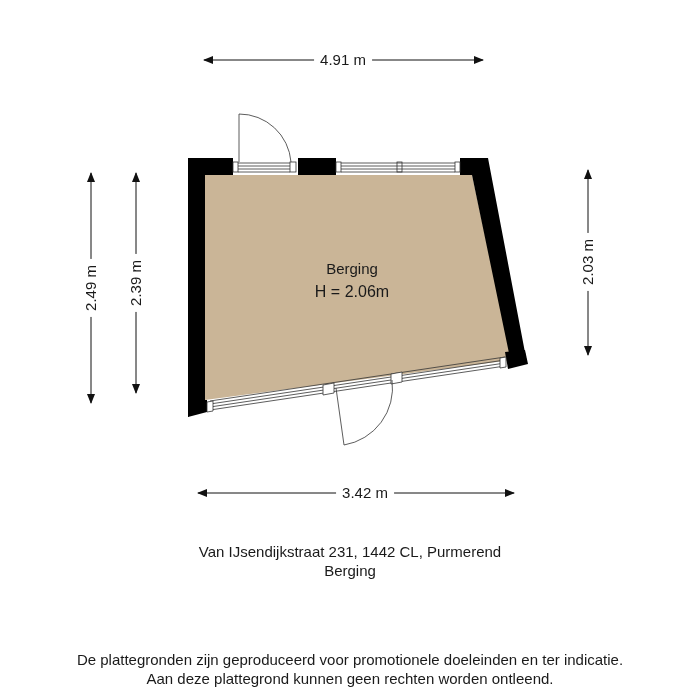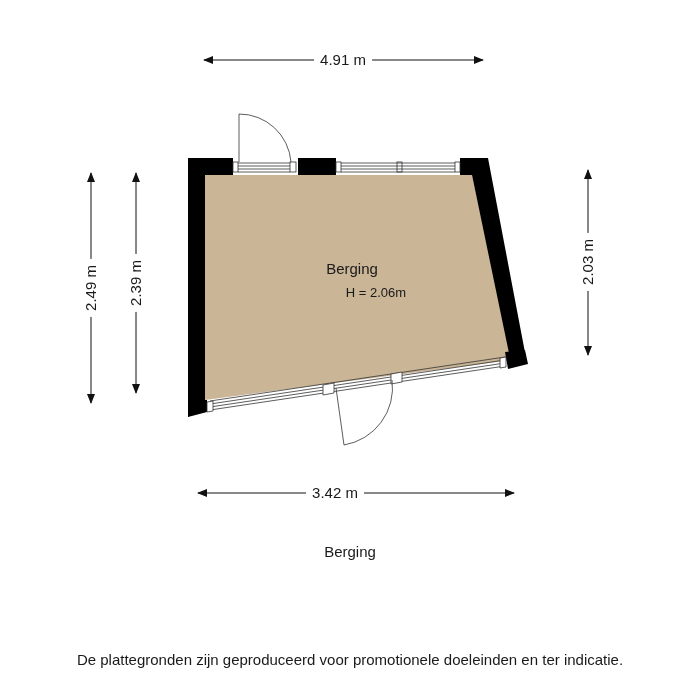--- a/index.html
+++ b/index.html
@@ -6,21 +6,21 @@
     body { width: 700px; height: 700px; position: relative; overflow: hidden;
            font-family: "Liberation Sans", sans-serif; color: #1a1a1a; }
     svg.plan { position: absolute; left: 0; top: 0; }
     .dim-label { position: absolute; font-size: 15px; background: #fff; padding: 0 6px;
                  line-height: 18px; white-space: nowrap; color: #1a1a1a; }
     .dim-h { transform: translate(-50%, -50%); }
     .dim-v { transform: translate(-50%, -50%) rotate(-90deg); }
     .room-label { position: absolute; left: 352px; top: 268px; transform: translate(-50%, -50%);
                   font-size: 15px; color: #1a1a1a; white-space: nowrap; }
     .room-height { position: absolute; left: 352px; top: 292px; transform: translate(-50%, -50%);
-                   font-size: 13px; color: #1a1a1a; white-space: nowrap; margin-left: 24px; }
+                   font-size: 16px; color: #1a1a1a; white-space: nowrap; }
     .footer { position: absolute; left: 0; width: 700px; text-align: center; font-size: 15px;
               color: #1a1a1a; line-height: 19px; }
     .footer .line { display: block; }
   </style>
 </head>
 <body>
 
 <svg class="plan" width="700" height="700" viewBox="0 0 700 700" xmlns="http://www.w3.org/2000/svg">
   <defs>
     <marker id="arrow" markerWidth="10" markerHeight="10" refX="9" refY="5" orient="auto-start-reverse" markerUnits="userSpaceOnUse">
@@ -84,26 +84,28 @@
   <g stroke="#111" stroke-width="1">
     <line x1="204" y1="60" x2="483" y2="60" marker-start="url(#arrow)" marker-end="url(#arrow)"></line>
     <line x1="198" y1="493" x2="514" y2="493" marker-start="url(#arrow)" marker-end="url(#arrow)"></line>
     <line x1="91" y1="173" x2="91" y2="403" marker-start="url(#arrow)" marker-end="url(#arrow)"></line>
     <line x1="136" y1="173" x2="136" y2="393" marker-start="url(#arrow)" marker-end="url(#arrow)"></line>
     <line x1="588" y1="170" x2="588" y2="355" marker-start="url(#arrow)" marker-end="url(#arrow)"></line>
   </g>
 </svg>
 
 <span class="dim-label dim-h" style="left:343px; top:60px;">4.91 m</span>
-<span class="dim-label dim-h" style="left:335px; top:493px;">3.42 m</span>
+<span class="dim-label dim-h" style="left:365px; top:493px;">3.42 m</span>
 <span class="dim-label dim-v" style="left:91px; top:288px;">2.49 m</span>
 <span class="dim-label dim-v" style="left:136px; top:283px;">2.39 m</span>
 <span class="dim-label dim-v" style="left:588px; top:262px;">2.03 m</span>
 
 <span class="room-label">Berging</span>
 <span class="room-height">H = 2.06m</span>
 
 <div class="footer" style="top:542px;">
+  <span class="line">Van IJsendijkstraat 231, 1442 CL, Purmerend</span>
   <span class="line">Berging</span>
 </div>
 <div class="footer" style="top:606px;margin-top:44px;">
   <span class="line">De plattegronden zijn geproduceerd voor promotionele doeleinden en ter indicatie.</span>
+  <span class="line">Aan deze plattegrond kunnen geen rechten worden ontleend.</span>
 </div>
 
 </body></html>

